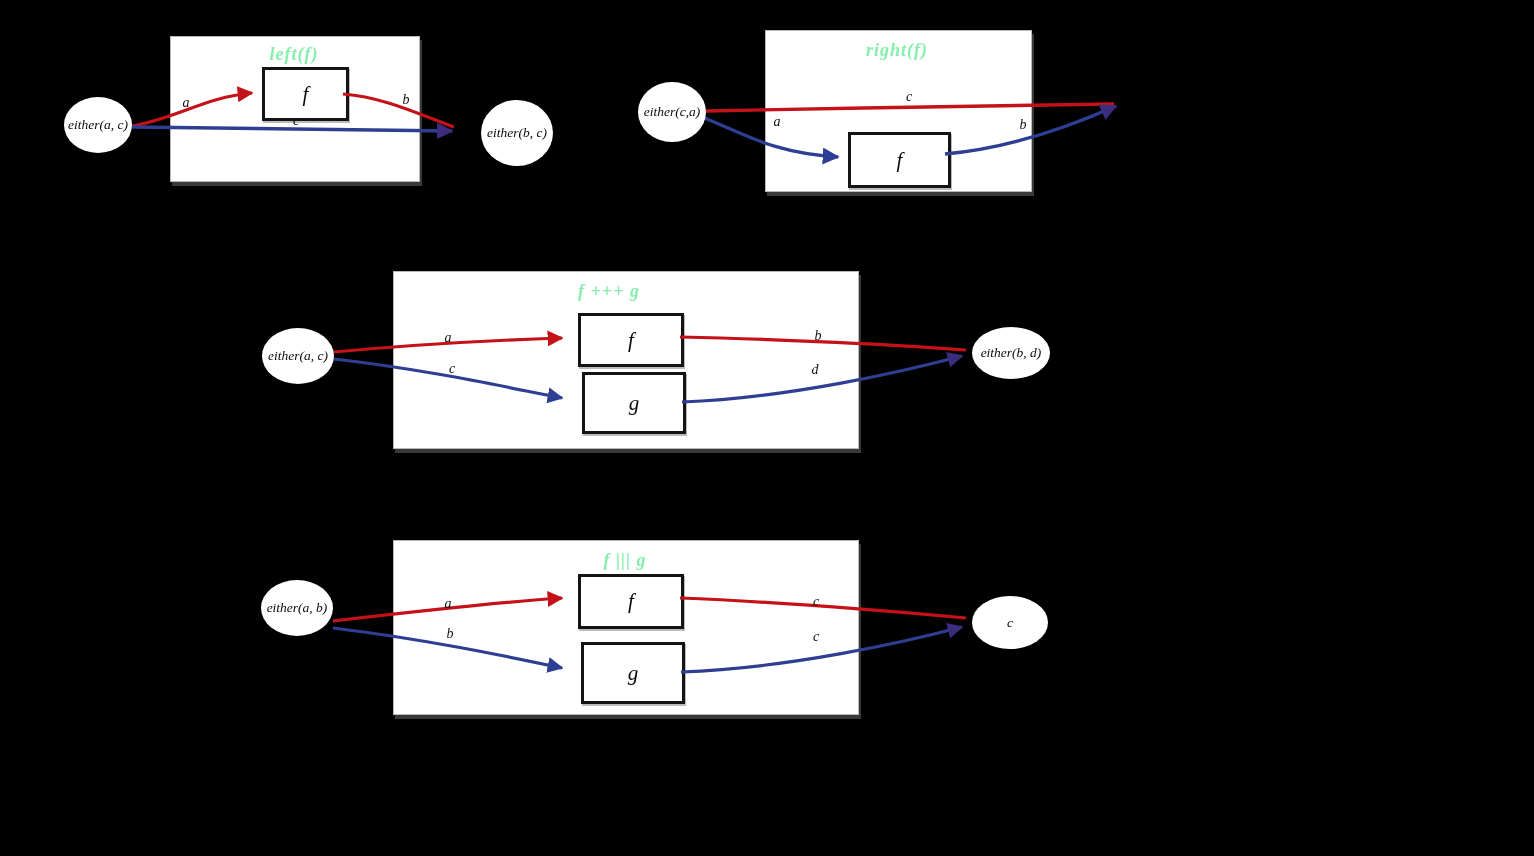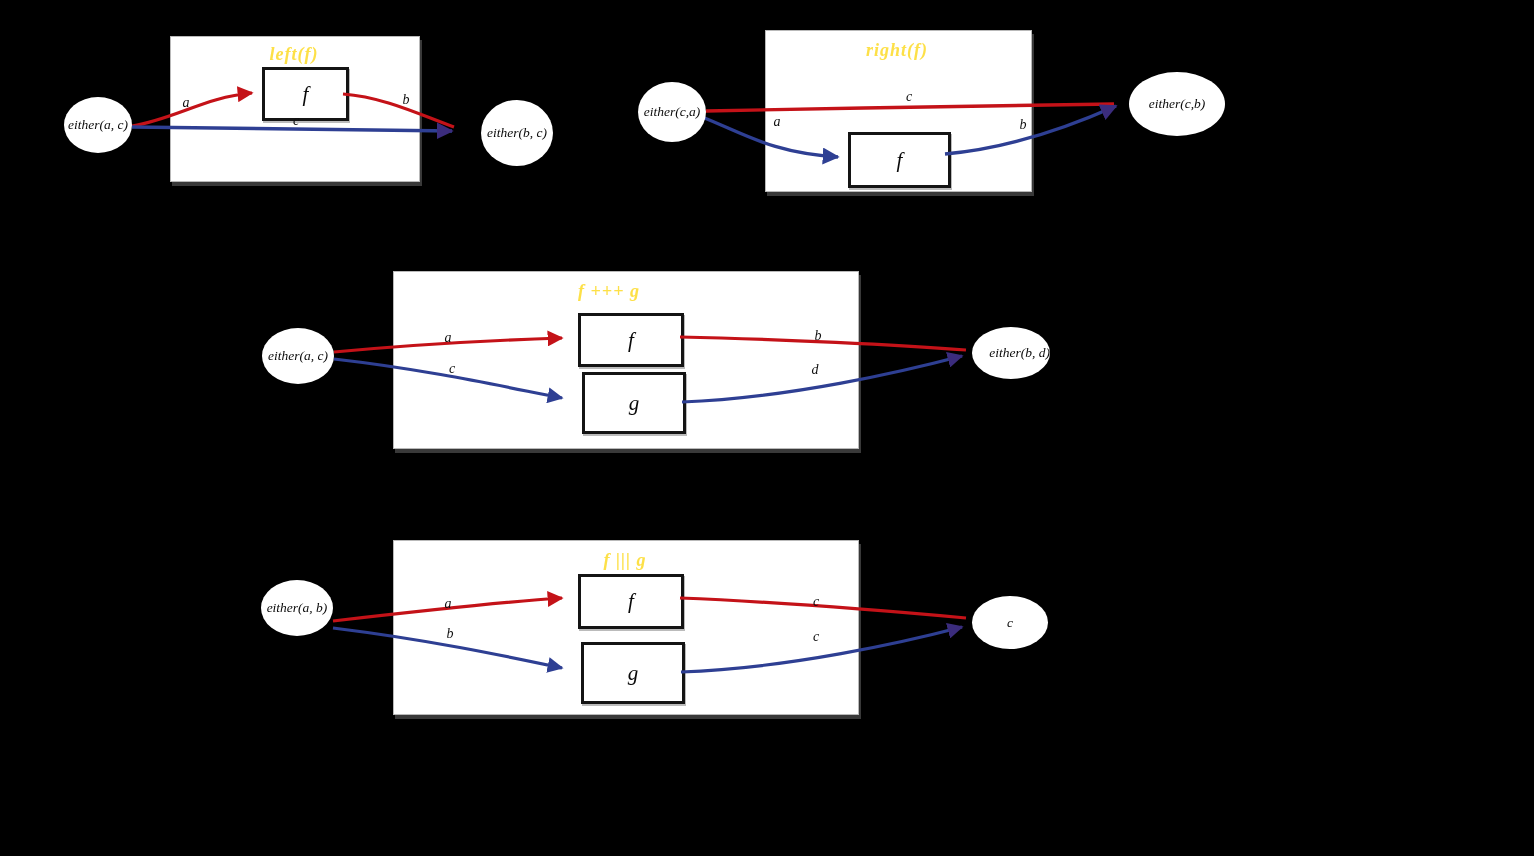--- a/index.html
+++ b/index.html
@@ -6,21 +6,21 @@
   #canvas{
     position:relative;width:1534px;height:856px;background:#000;overflow:hidden;
     font-family:"Liberation Serif", serif;color:#0a0a0a;
   }
   .panel{
     position:absolute;background:#fff;border:1px solid #b9b9b9;
     box-shadow:2px 4px 0 rgba(95,95,95,.6);
   }
   .panel-title{
     position:absolute;transform:translateX(-50%);
-    font-weight:bold;font-style:italic;font-size:18px;color:#fde047;
+    font-weight:bold;font-style:italic;font-size:18px;color:#86efac;
     white-space:nowrap;letter-spacing:1px;
   }
   .node-box{
     position:absolute;background:#fff;border:3px solid #141414;
     box-shadow:1px 2px 0 rgba(120,120,120,.5);
     display:flex;align-items:center;justify-content:center;
     font-style:italic;font-size:21px;
   }
   .ellipse{
     position:absolute;background:#fff;border-radius:50%;
@@ -56,39 +56,36 @@
   <span class="edge-label" style="left:296px;top:121px;">c</span>
 
   <div class="panel" style="left:765px;top:30px;width:265px;height:160px;"></div>
   <span class="panel-title" style="left:897px;top:40px;font-style:italic;">right(f)</span>
   <div class="node-box" style="left:848px;top:132px;width:97px;height:50px;">
     <span>f</span>
   </div>
   <div class="ellipse" style="left:638px;top:82px;width:68px;height:60px;font-style:italic;">
     <span>either(c,a)</span>
   </div>
-  <div class="ellipse" style="left:1129px;top:72px;width:96px;height:64px;">
-    <span>either(c,b)</span>
-  </div>
   <span class="edge-label" style="left:909px;top:97px;">c</span>
   <span class="edge-label" style="left:777px;top:122px;">a</span>
   <span class="edge-label" style="left:1023px;top:125px;">b</span>
 
   <div class="panel" style="left:393px;top:271px;width:464px;height:176px;"></div>
   <span class="panel-title" style="left:609px;top:281px;">f +++ g</span>
   <div class="node-box" style="left:578px;top:313px;width:100px;height:48px;">
     <span>f</span>
   </div>
   <div class="node-box" style="left:582px;top:372px;width:98px;height:56px;">
     <span>g</span>
   </div>
   <div class="ellipse" style="left:262px;top:328px;width:72px;height:56px;">
     <span>either(a, c)</span>
   </div>
-  <div class="ellipse" style="left:972px;top:327px;width:78px;height:52px;justify-content:flex-end;">
+  <div class="ellipse" style="left:972px;top:327px;width:78px;height:52px;">
     <span>either(b, d)</span>
   </div>
   <span class="edge-label" style="left:448px;top:338px;">a</span>
   <span class="edge-label" style="left:452px;top:369px;">c</span>
   <span class="edge-label" style="left:818px;top:336px;">b</span>
   <span class="edge-label" style="left:815px;top:370px;">d</span>
 
   <div class="panel" style="left:393px;top:540px;width:464px;height:173px;"></div>
   <span class="panel-title" style="left:625px;top:550px;">f ||| g</span>
   <div class="node-box" style="left:578px;top:574px;width:100px;height:49px;">

